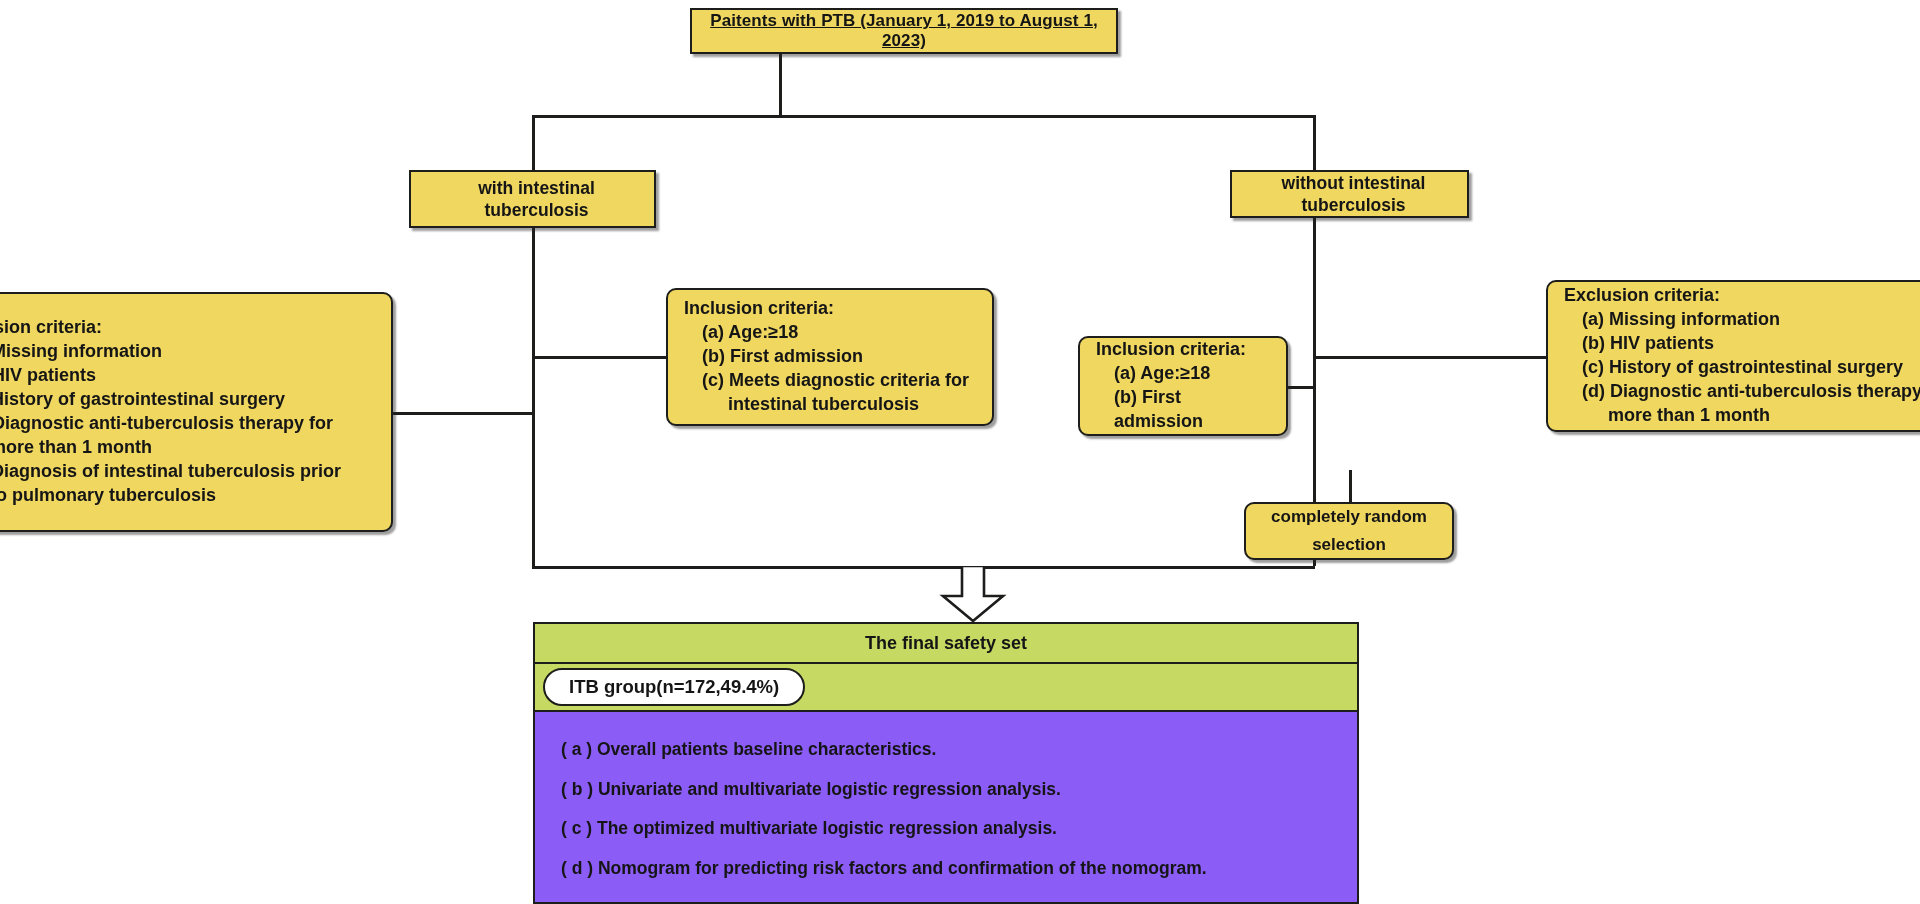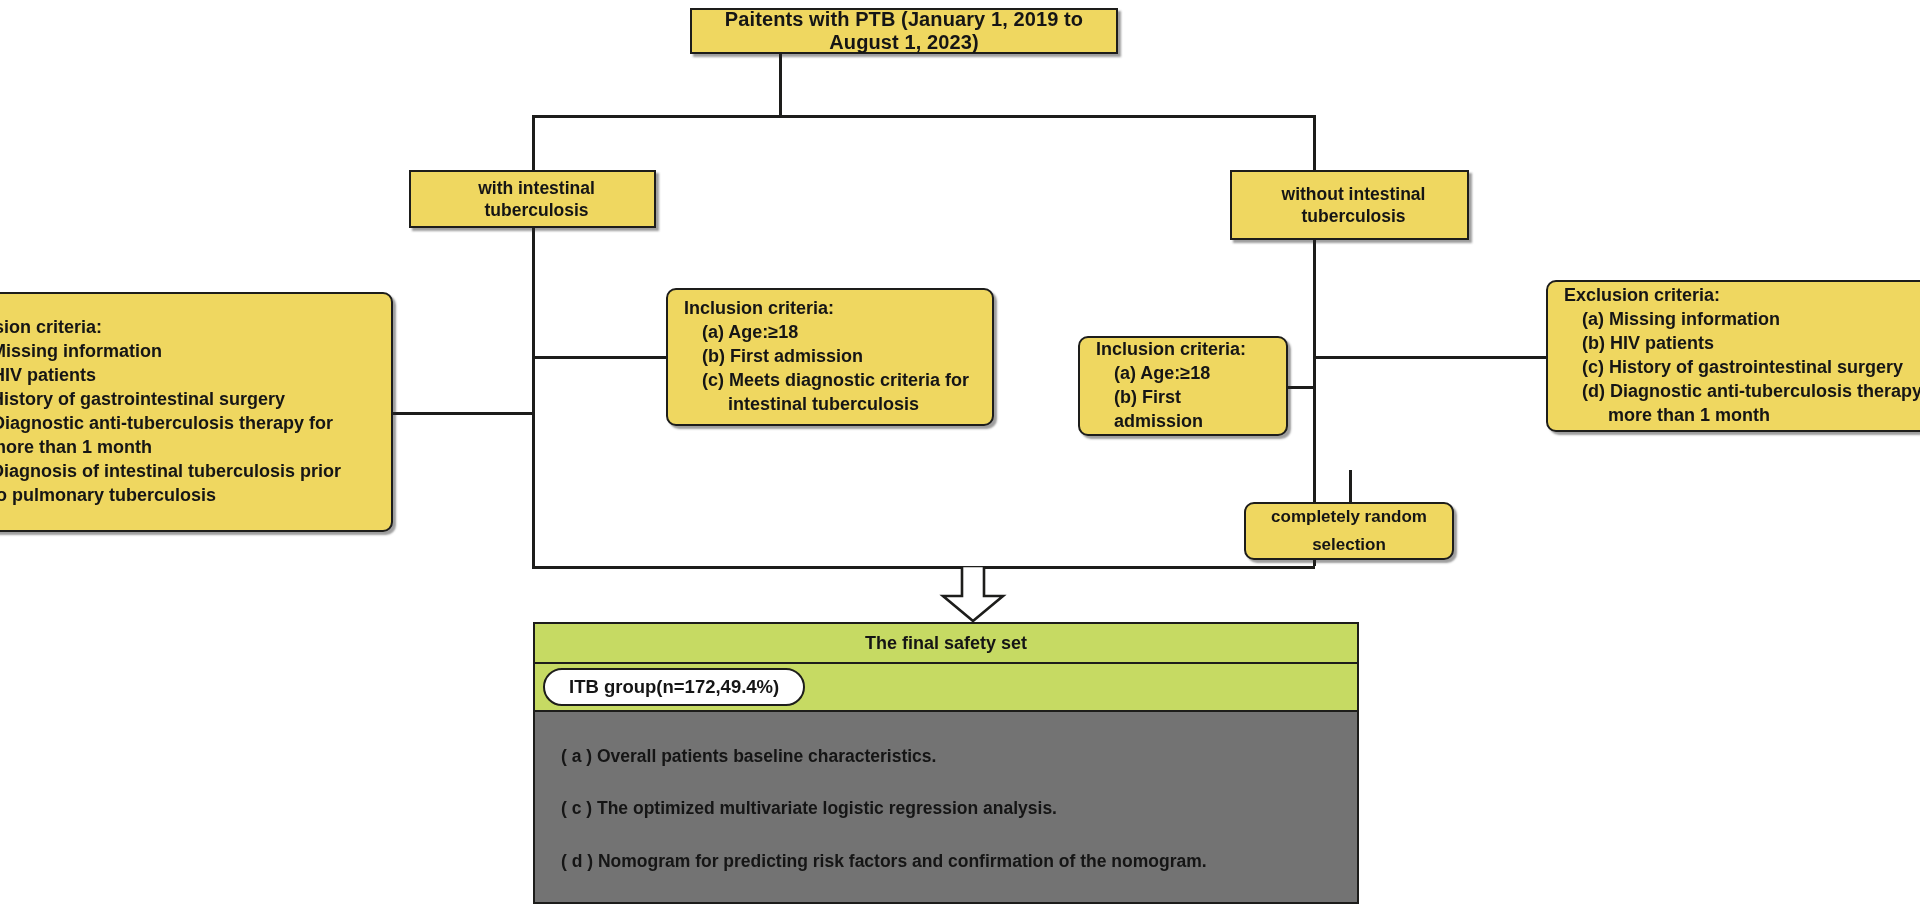--- a/index.html
+++ b/index.html
@@ -30,22 +30,23 @@
     flex-direction: column;
     justify-content: center;
     box-shadow: 3px 3px 2px rgba(40,40,40,0.45);
     z-index: 5;
   }
   .node.rounded { border-radius: 10px; }
   .node.center { align-items: center; text-align: center; }
   .node.left   { align-items: flex-start; text-align: left; }
 
   .title-node {
-    font-size: 20px;
+    font-size: 17px;
     letter-spacing: .1px;
+    text-decoration: underline;
   }
   .branch-node {
     font-size: 17.5px;
     line-height: 1.28;
     padding-left: 8px;
   }
   .crit-node {
     font-size: 18px;
     line-height: 1.33;
     padding: 11px 14px 11px 16px;
@@ -107,21 +108,21 @@
     color: #151515;
     display: flex;
     align-items: center;
     justify-content: center;
     padding: 5px 24px;
     height: 38px;
     white-space: nowrap;
   }
   .analysis-box {
     box-sizing: border-box;
-    background: #737373;
+    background: #8b5cf6;
     border: 2.5px solid #1d1d1b;
     border-top: none;
     padding: 18px 26px 14px 26px;
     display: flex;
     flex-direction: column;
     justify-content: space-around;
   }
   .analysis-item {
     font-size: 17.5px;
     font-weight: bold;
@@ -169,21 +170,21 @@
 
   <div class="node center title-node" style="left:690px; top:8px; width:428px; height:46px;">
     <span>Paitents with PTB  (January 1, 2019 to August 1, 2023)</span>
   </div>
 
   <div class="node center branch-node" style="left:409px; top:170px; width:247px; height:58px;">
     <span>with intestinal</span>
     <span>tuberculosis</span>
   </div>
 
-  <div class="node center branch-node" style="left:1230px; top:170px; width:239px; height:70px;justify-content:center;">
+  <div class="node center branch-node" style="left:1230px; top:170px; width:239px; height:48px;justify-content:center;">
     <span>without intestinal</span>
     <span>tuberculosis</span>
   </div>
 
   <div class="node rounded left crit-node" style="left:-72px; top:292px; width:465px; height:240px;">
     <span class="crit-head">Exclusion criteria:</span>
     <span class="crit-item">(a) Missing information</span>
     <span class="crit-item">(b) HIV patients</span>
     <span class="crit-item">(c) History of gastrointestinal surgery</span>
     <span class="crit-item">(d) Diagnostic anti-tuberculosis therapy for</span>
@@ -235,18 +236,19 @@
     </div>
 
     <div class="band groups" style="height:48px;">
       <div class="pill">
         <span>ITB group(n=172,49.4%)</span>
       </div>
     </div>
 
     <div class="analysis-box" style="height:192px;">
       <div class="analysis-item">( a ) Overall patients baseline characteristics.</div>
+      <div class="analysis-item">( b ) Univariate and multivariate logistic regression analysis.</div>
       <div class="analysis-item">( c ) The optimized multivariate logistic regression analysis.</div>
       <div class="analysis-item">( d ) Nomogram for predicting risk factors and confirmation of the nomogram.</div>
     </div>
   </div>
 
 </div>
 
 </body></html>

